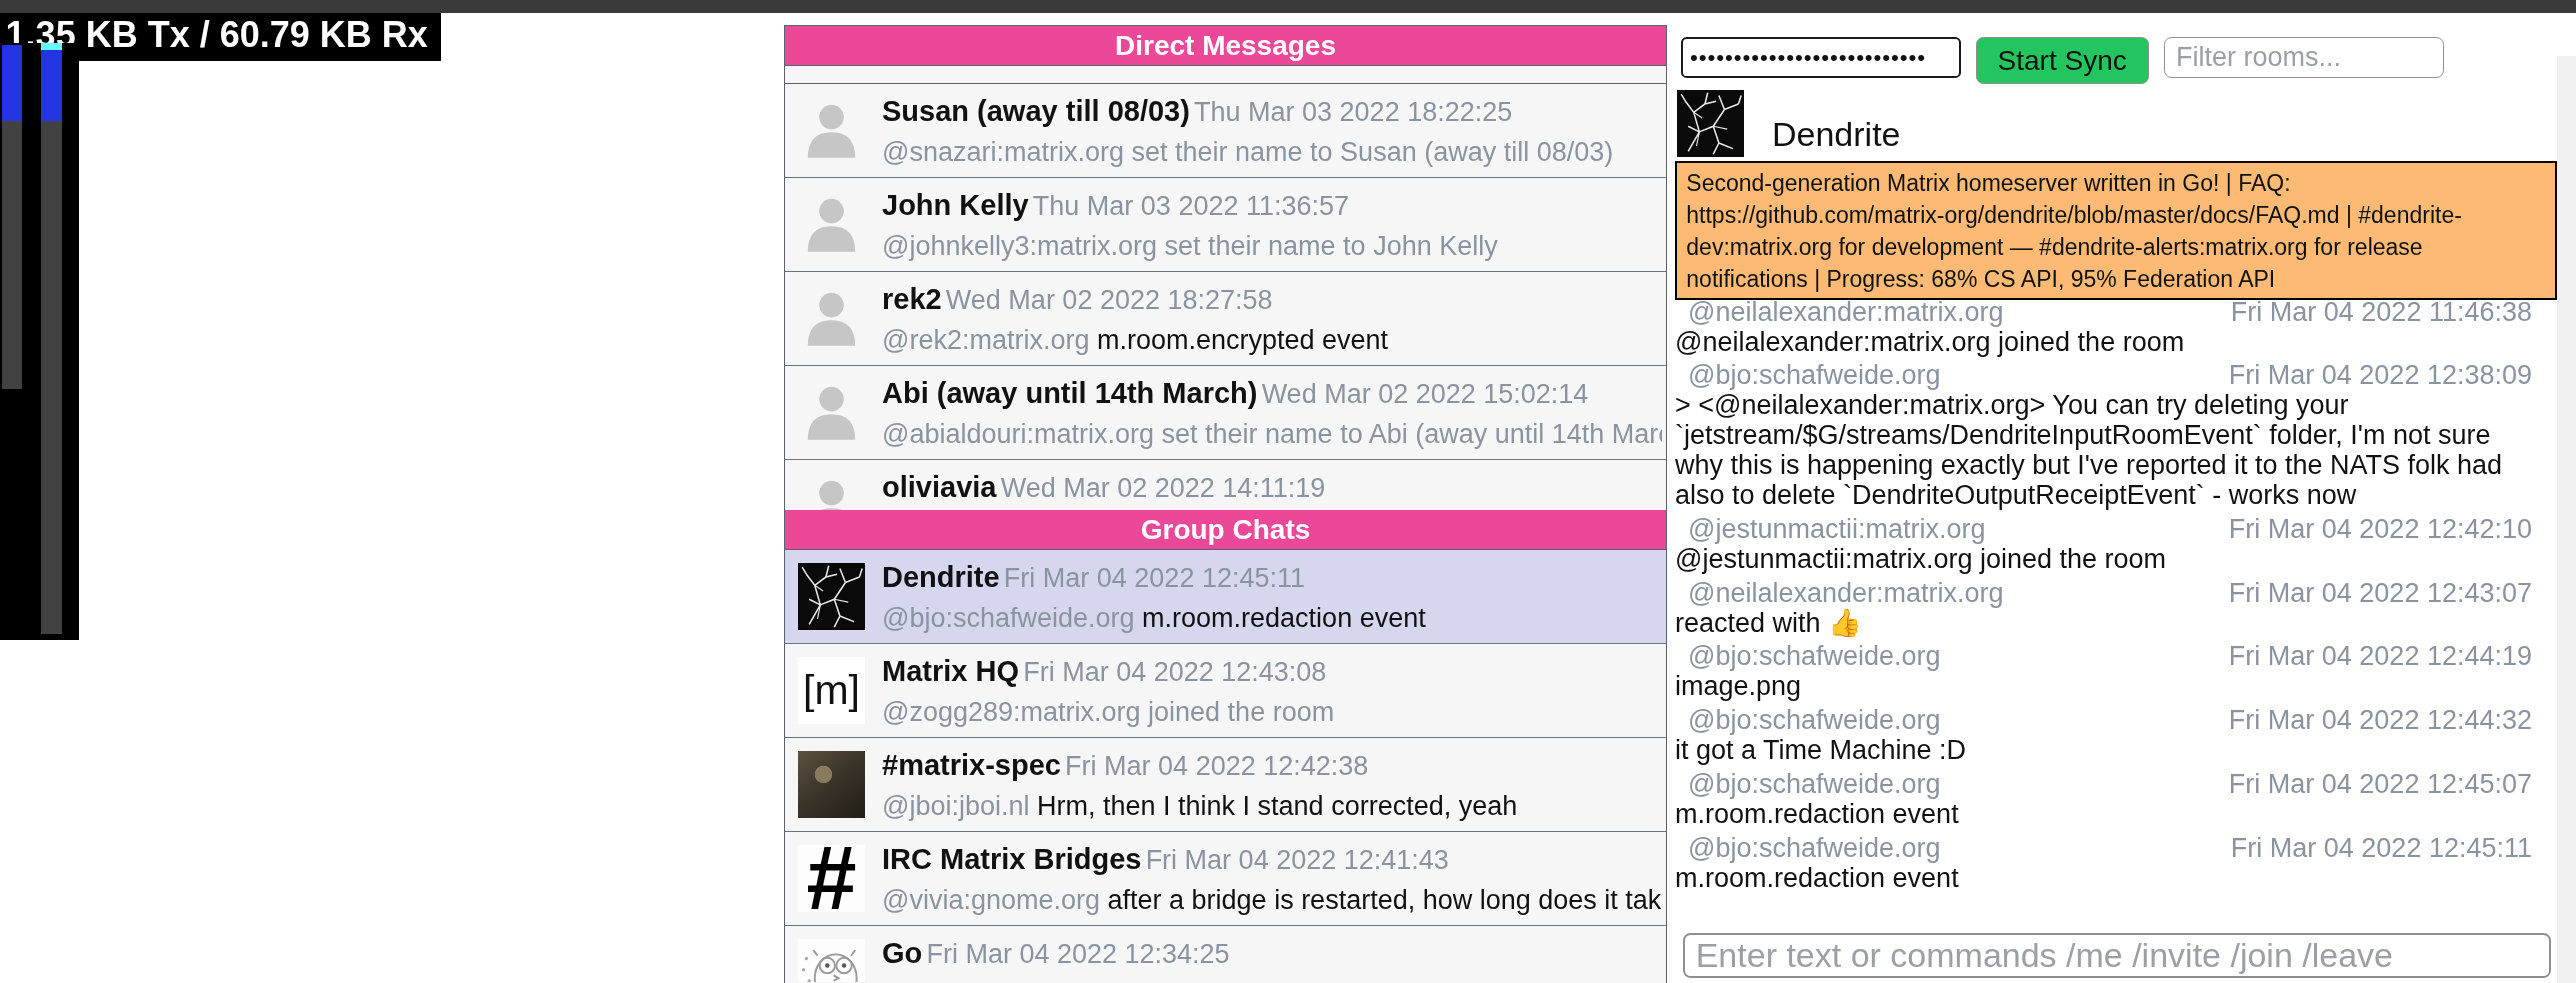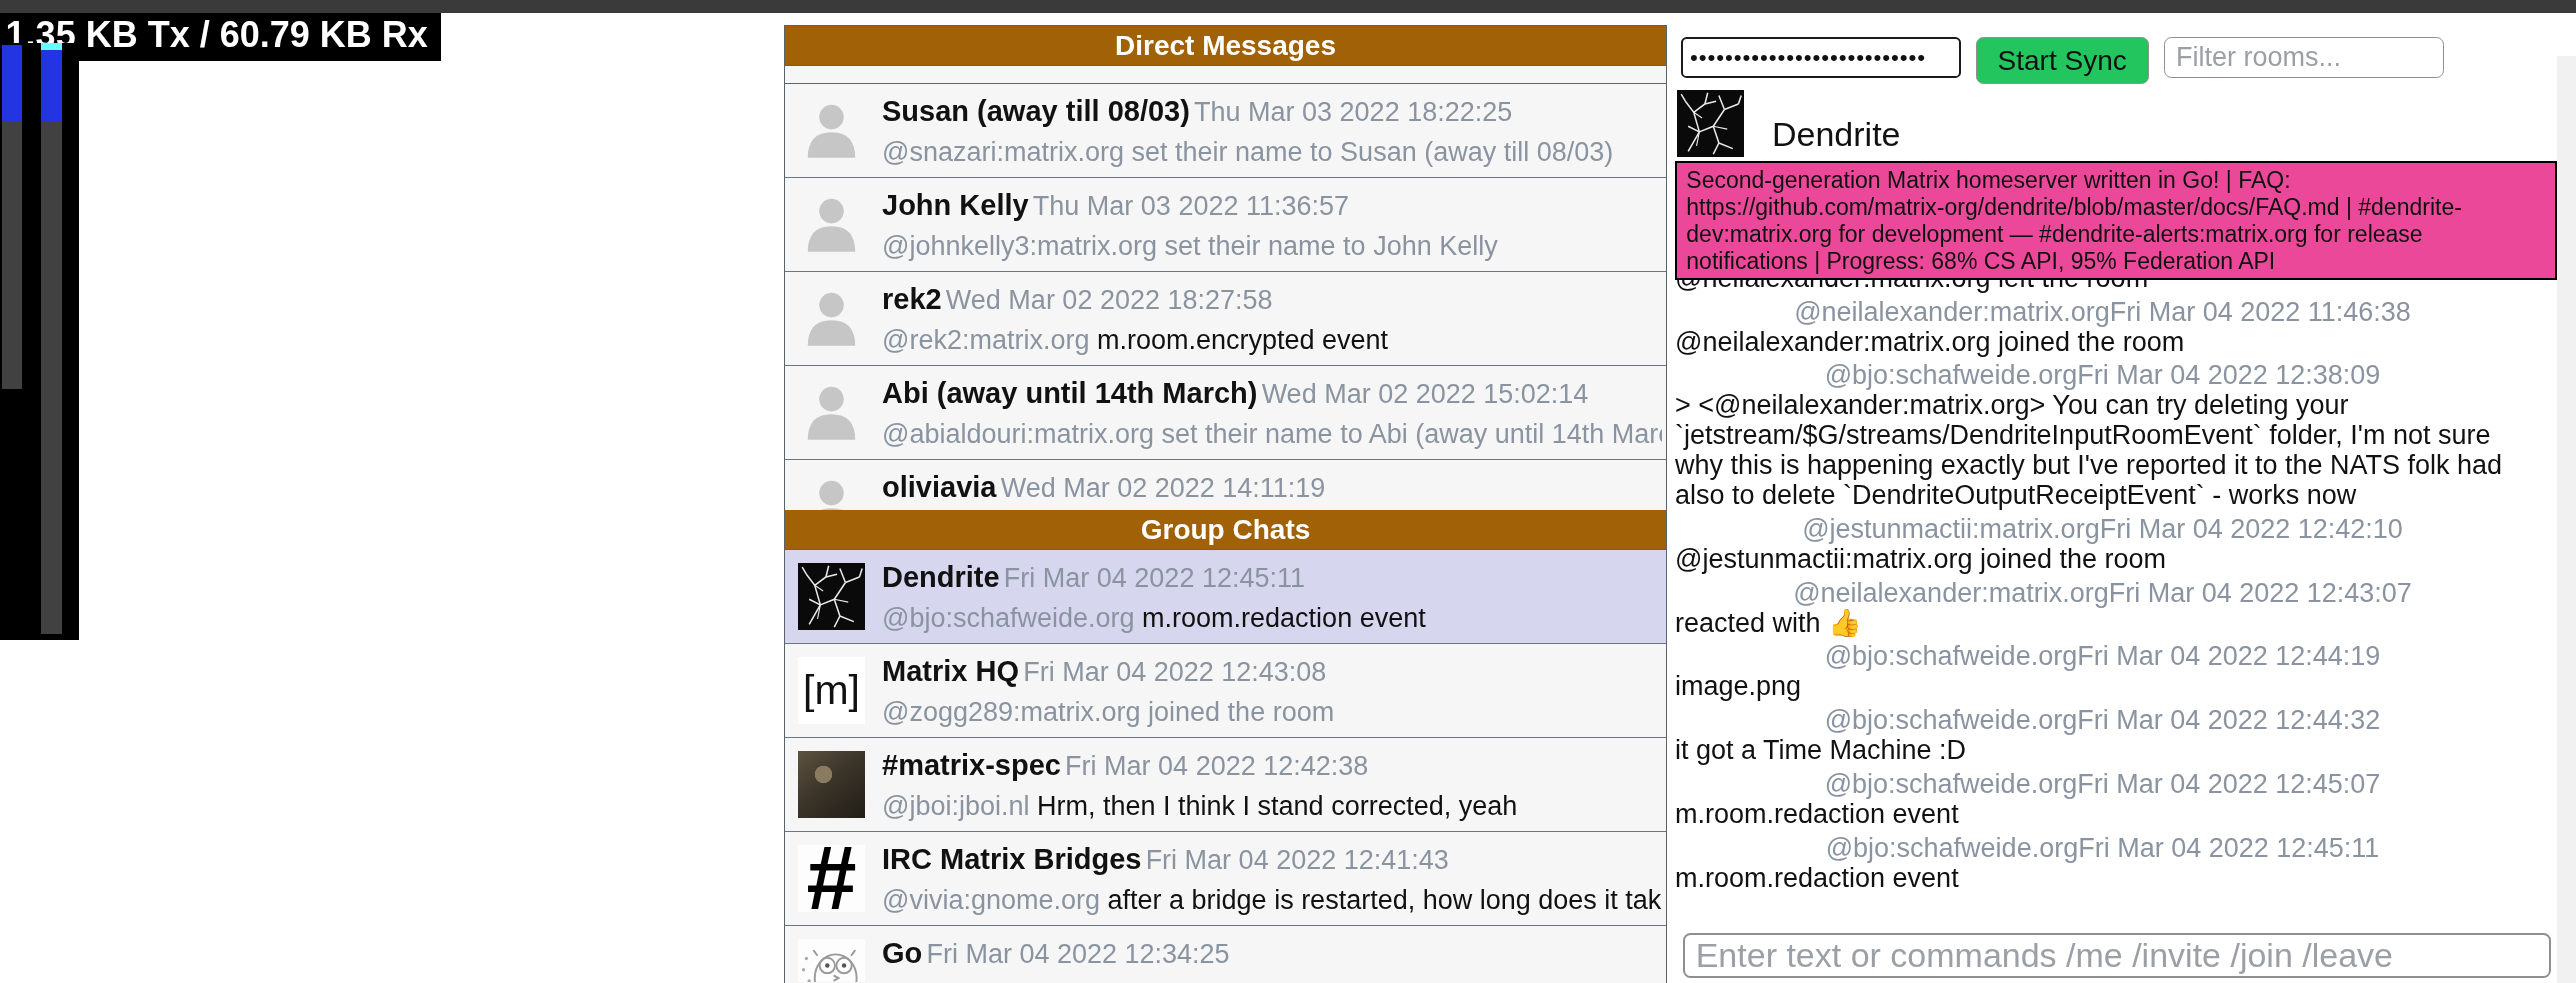--- a/index.html
+++ b/index.html
@@ -12,21 +12,21 @@
                  font-size:36px; font-weight:bold; padding:0.9px 13px 4.7px 5.6px; white-space:nowrap; }
 
   
   .graph { position:absolute; left:0; top:43px; width:79px; height:597px; background:#000; }
   .graph .bar { position:absolute; width:20.5px; }
   .seg { position:absolute; left:0; width:100%; }
 
   
   .rooms-panel { position:absolute; left:784px; top:25px; width:883px; height:959px;
                  box-sizing:border-box; border:1.9px solid #5a636d; border-bottom:none; background:#f6f6f6; }
-  .list-header { height:39px; line-height:39px; text-align:center; background:#a16207; color:#fff;
+  .list-header { height:39px; line-height:39px; text-align:center; background:#ec4899; color:#fff;
                  font-size:28px; font-weight:600; border-bottom:1.9px solid #5a636d; }
   .row-stub { height:17px; background:#f6f6f6; border-bottom:1.9px solid #5a636d; }
   .row { position:relative; height:93px; background:#f6f6f6; border-bottom:1.9px solid #6b757f; overflow:hidden; cursor:pointer; }
   .row.selected { background:#d6d7ee; }
   .row.partial-54 { height:50px; border-bottom:none; }
   .row.partial-60 { height:56px; border-bottom:none; }
   .row .avatar { position:absolute; left:13px; top:13px; width:67px; height:67px; overflow:hidden; }
   .row .lines { position:absolute; left:97px; top:7.5px; right:3.7px; }
   .l1 { white-space:nowrap; overflow:hidden; line-height:39px; }
   .room-name { font-size:29px; font-weight:bold; color:#111; }
@@ -53,25 +53,25 @@
   .sync-btn { height:47px; padding:0 21px; font-size:28px; color:#111; background:#22c55e;
               border:1.9px solid #8f8f8f; border-radius:7.5px; font-family:"Liberation Sans",sans-serif; cursor:pointer; }
   .filter-input { width:280px; height:41px; box-sizing:border-box; border:1.9px solid #8f8f8f; border-radius:7.5px;
                   font-size:27px; padding:0 11.2px; color:#7f1d1d; font-family:"Liberation Sans",sans-serif; }
   .filter-input::placeholder, .composer::placeholder { color:#9aa0a6; }
 
   .room-avatar { position:absolute; left:1.9px; top:62px; width:67px; height:67px; }
   .room-title { position:absolute; left:97px; top:86px; font-size:34px; color:#111; line-height:41px; }
 
   .topic-box { position:absolute; left:0; top:133px; width:882px; box-sizing:border-box; z-index:3;
-               background:#ec4899; border:2.8px solid #000; padding:3.7px 9.3px; font-size:23px; line-height:27px; color:#111; }
+               background:#fdba74; border:2.8px solid #000; padding:3.7px 9.3px; font-size:23px; line-height:32px; color:#111; }
 
   .messages { position:absolute; left:0; top:205px; width:882px; z-index:1; }
   .msg { margin-bottom:3.7px; }
-  .msg-head { display:flex; justify-content:center; padding:0 40px 0 13px; line-height:30px;
+  .msg-head { display:flex; justify-content:space-between; padding:0 25px 0 13px; line-height:30px;
               font-size:27px; color:#8a93a0; white-space:nowrap; }
   .msg-body { font-size:27px; line-height:30px; color:#111; padding-right:24px; }
 
   .composer { position:absolute; left:7.5px; top:905px; width:868px; height:45px; box-sizing:border-box;
               border:2.8px solid #8f8f8f; border-radius:7.5px; font-size:34px; padding:0 11.2px; color:#111;
               font-family:"Liberation Sans",sans-serif; }
   .scrollbar { position:absolute; left:2557px; top:56px; width:18.7px; height:928px; background:#f1f1f1; }
 </style>
 </head>
 <body>

